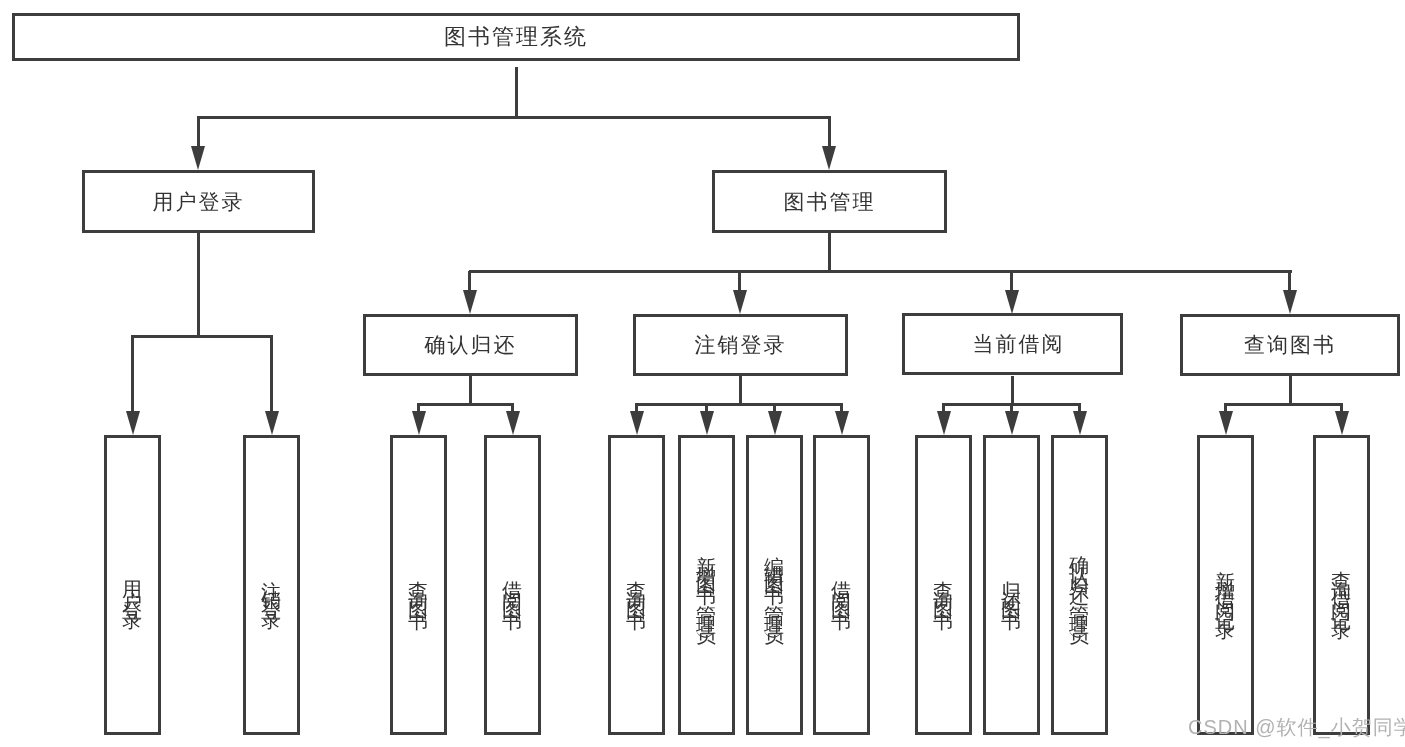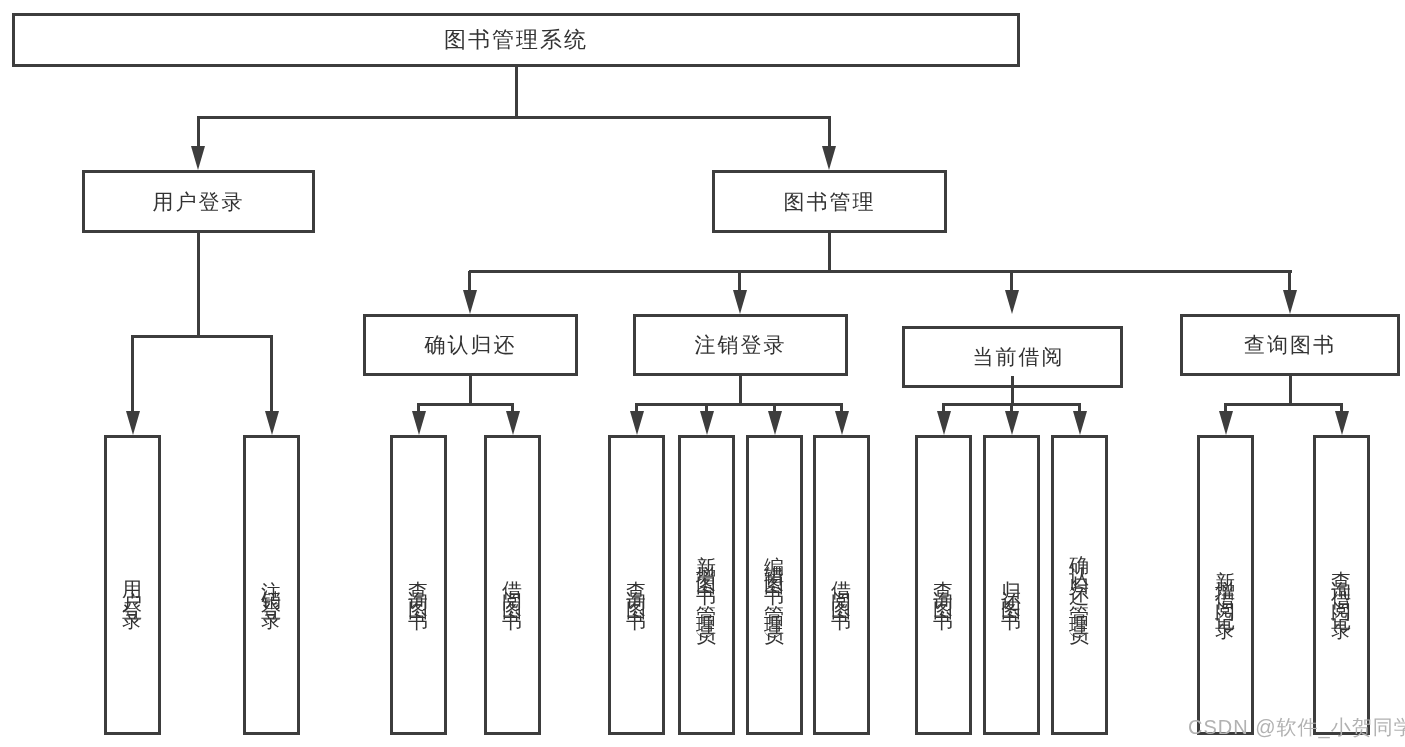--- a/index.html
+++ b/index.html
@@ -27,38 +27,38 @@
   .watermark{
     position:absolute;left:1188px;top:714px;z-index:5;
     font-size:20px;color:#b2b2b2;letter-spacing:1px;white-space:nowrap;
   }
 </style>
 </head>
 <body>
 
 <div class="stage">
 
-  <div class="box root" style="left:12px;top:13px;width:1008px;height:54px;">
+  <div class="box root" style="left:12px;top:13px;width:1008px;height:48px;">
     <span>图书管理系统</span>
   </div>
 
   <div class="box" style="left:82px;top:170px;width:233px;height:63px;">
     <span>用户登录</span>
   </div>
   <div class="box" style="left:712px;top:170px;width:235px;height:63px;">
     <span>图书管理</span>
   </div>
 
   <div class="box" style="left:363px;top:314px;width:215px;height:62px;">
     <span>确认归还</span>
   </div>
   <div class="box" style="left:633px;top:314px;width:215px;height:62px;">
     <span>注销登录</span>
   </div>
-  <div class="box" style="left:902px;top:326px;width:221px;height:62px;padding-left:12px;">
+  <div class="box" style="left:902px;top:313px;width:221px;height:62px;padding-left:12px;">
     <span>当前借阅</span>
   </div>
   <div class="box" style="left:1180px;top:314px;width:220px;height:62px;">
     <span>查询图书</span>
   </div>
 
   <div class="box leaf" style="left:104px;top:435px;width:57px;height:300px;">
     <span>用户登录</span>
   </div>
   <div class="box leaf" style="left:243px;top:435px;width:57px;height:300px;">

